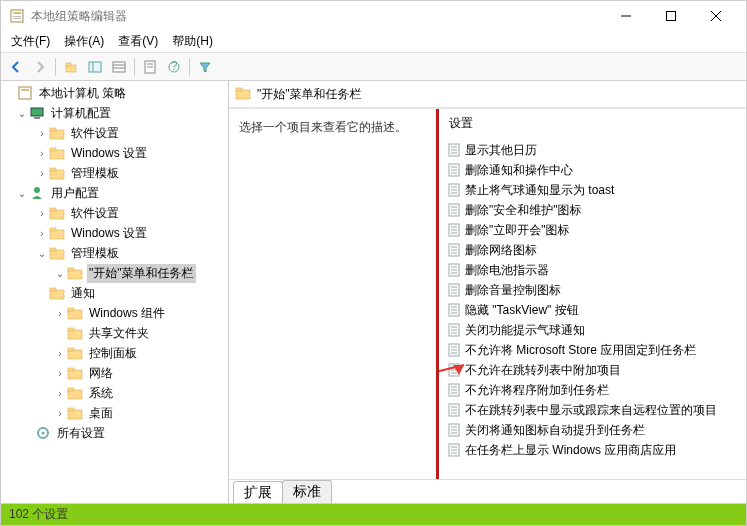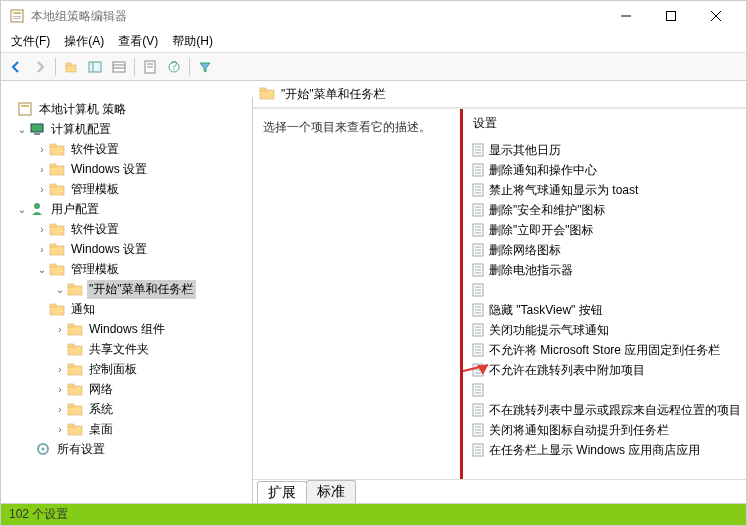--- a/index.html
+++ b/index.html
@@ -14,21 +14,21 @@
 
 .menubar { height: 22px; display: flex; align-items: center; padding: 0 4px; gap: 2px; border-bottom: 1px solid #e0e0e0; }
 .menubar .menu-item { padding: 2px 6px; }
 
 .toolbar { height: 28px; display: flex; align-items: center; padding: 2px 4px; gap: 2px; border-bottom: 1px solid #d0d0d0; background: #f8f8f8; }
 .toolbar .tb-btn { width: 22px; height: 22px; display: flex; align-items: center; justify-content: center; border: 1px solid transparent; border-radius: 2px; }
 .toolbar .sep { width: 1px; height: 18px; background: #ccc; margin: 0 2px; }
 
 .body-area { flex: 1; display: flex; overflow: hidden; }
 
-.tree-pane { width: 252px; border-right: 1px solid #ccc; overflow: auto; padding: 2px 0; background: #fff; margin-top: 16px; }
+.tree-pane { width: 228px; border-right: 1px solid #ccc; overflow: auto; padding: 2px 0; background: #fff; }
 .tree-node { display: flex; align-items: center; height: 20px; padding-right: 4px; white-space: nowrap; }
 .tree-node .exp { width: 14px; height: 14px; display: flex; align-items: center; justify-content: center; color: #666; font-size: 10px; }
 .tree-node .ticon { width: 16px; height: 16px; margin-right: 4px; display: flex; align-items: center; justify-content: center; }
 .tree-node .label { padding: 1px 2px; }
 .tree-node.selected .label { background: #d0d0d0; }
 .fld { fill: #ffd98c; stroke: #caa352; stroke-width: 0.5; }
 
 .content-pane { flex: 1; display: flex; flex-direction: column; overflow: hidden; position: relative; }
 .content-header { background: #fff; border-bottom: 1px solid #e5e5e5; }
 .loc-bar { height: 26px; display: flex; align-items: center; padding: 4px 6px; gap: 6px; }
@@ -415,20 +415,21 @@
                 </svg></span>
               <span class="plabel">删除电池指示器</span>
             </div>
             <div class="policy-item">
               <span class="picon"><svg class="policy-svg" viewBox="0 0 14 14">
                   <rect x="2" y="1" width="10" height="12" fill="#fff" stroke="#9aa"></rect>
                   <line x1="4" y1="4" x2="10" y2="4" stroke="#9aa"></line>
                   <line x1="4" y1="7" x2="10" y2="7" stroke="#9aa"></line>
                   <line x1="4" y1="10" x2="10" y2="10" stroke="#9aa"></line>
                 </svg></span>
+              <span class="plabel">删除音量控制图标</span>
             </div>
             <div class="policy-item">
               <span class="picon"><svg class="policy-svg" viewBox="0 0 14 14">
                   <rect x="2" y="1" width="10" height="12" fill="#fff" stroke="#9aa"></rect>
                   <line x1="4" y1="4" x2="10" y2="4" stroke="#9aa"></line>
                   <line x1="4" y1="7" x2="10" y2="7" stroke="#9aa"></line>
                   <line x1="4" y1="10" x2="10" y2="10" stroke="#9aa"></line>
                 </svg></span>
               <span class="plabel">隐藏 "TaskView" 按钮</span>
             </div>
@@ -459,20 +460,21 @@
                 </svg></span>
               <span class="plabel">不允许在跳转列表中附加项目</span>
             </div>
             <div class="policy-item">
               <span class="picon"><svg class="policy-svg" viewBox="0 0 14 14">
                   <rect x="2" y="1" width="10" height="12" fill="#fff" stroke="#9aa"></rect>
                   <line x1="4" y1="4" x2="10" y2="4" stroke="#9aa"></line>
                   <line x1="4" y1="7" x2="10" y2="7" stroke="#9aa"></line>
                   <line x1="4" y1="10" x2="10" y2="10" stroke="#9aa"></line>
                 </svg></span>
+              <span class="plabel">不允许将程序附加到任务栏</span>
             </div>
             <div class="policy-item">
               <span class="picon"><svg class="policy-svg" viewBox="0 0 14 14">
                   <rect x="2" y="1" width="10" height="12" fill="#fff" stroke="#9aa"></rect>
                   <line x1="4" y1="4" x2="10" y2="4" stroke="#9aa"></line>
                   <line x1="4" y1="7" x2="10" y2="7" stroke="#9aa"></line>
                   <line x1="4" y1="10" x2="10" y2="10" stroke="#9aa"></line>
                 </svg></span>
               <span class="plabel">不在跳转列表中显示或跟踪来自远程位置的项目</span>
             </div>

